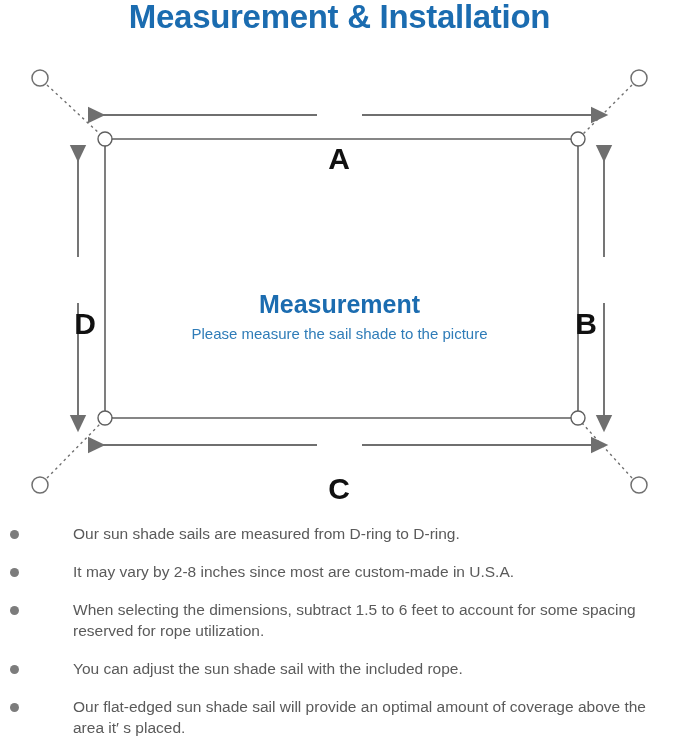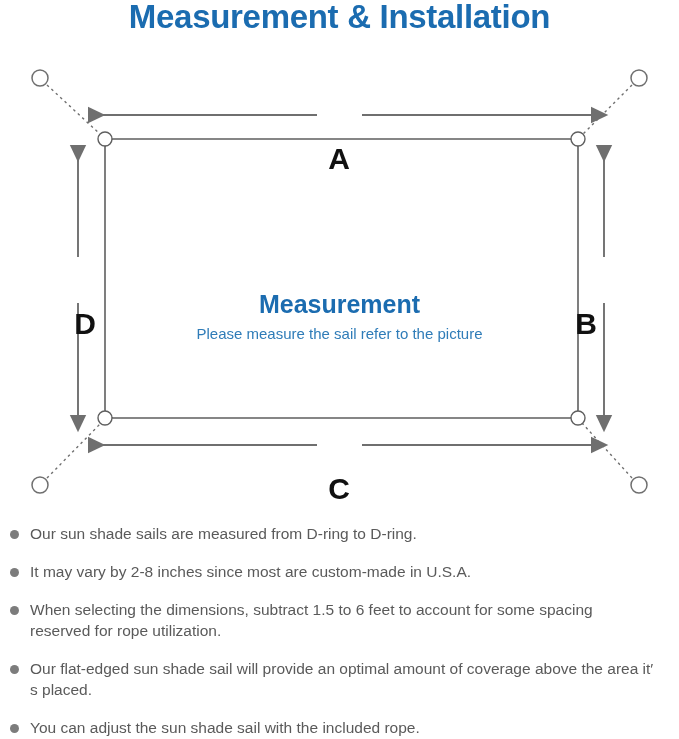--- a/index.html
+++ b/index.html
@@ -97,20 +97,21 @@
     position: absolute;
     left: 0;
     top: 523px;
     width: 679px;
   }
   .note-row {
     display: flex;
     align-items: flex-start;
     padding: 0 22px 0 10px;
     margin-bottom: 17px;
+    gap: 43px;
   }
   .note-bullet {
     flex: 0 0 auto;
     width: 9px;
     height: 9px;
     border-radius: 50%;
     background: #7c7c7c;
     margin-top: 7px;
     margin-right: 11px;
   }
@@ -179,21 +180,21 @@
       </g>
 
       <g stroke="#6f6f6f" stroke-width="1.9" fill="none">
         <line x1="604" y1="212" x2="604" y2="100" marker-end="url(#arrL)"></line>
         <line x1="604" y1="258" x2="604" y2="370" marker-end="url(#arrR)"></line>
       </g>
     </svg>
 
     <div class="center-block">
       <div class="center-title">Measurement</div>
-      <div class="center-sub">Please measure the sail refer to the picture</div>
+      <div class="center-sub">Please measure the sail shade to the picture</div>
     </div>
 
     <div class="dim-letter dim-A">A</div>
     <div class="dim-letter dim-B">B</div>
     <div class="dim-letter dim-C">C</div>
     <div class="dim-letter dim-D">D</div>
   </div>
 
   <div class="notes">
 
@@ -207,23 +208,23 @@
       <span class="note-text">It may vary by 2-8 inches since most are custom-made in U.S.A.</span>
     </div>
 
     <div class="note-row">
       <span class="note-bullet"></span>
       <span class="note-text">When selecting the dimensions, subtract 1.5 to 6 feet to account for some spacing reserved for rope utilization.</span>
     </div>
 
     <div class="note-row">
       <span class="note-bullet"></span>
+      <span class="note-text">You can adjust the sun shade sail with the included rope.</span>
+    </div>
+
+    <div class="note-row">
+      <span class="note-bullet"></span>
       <span class="note-text">Our flat-edged sun shade sail will provide an optimal amount of coverage above the area it′ s placed.</span>
     </div>
 
-    <div class="note-row">
-      <span class="note-bullet"></span>
-      <span class="note-text">You can adjust the sun shade sail with the included rope.</span>
-    </div>
-
   </div>
 
 </div>
 
 </body></html>

